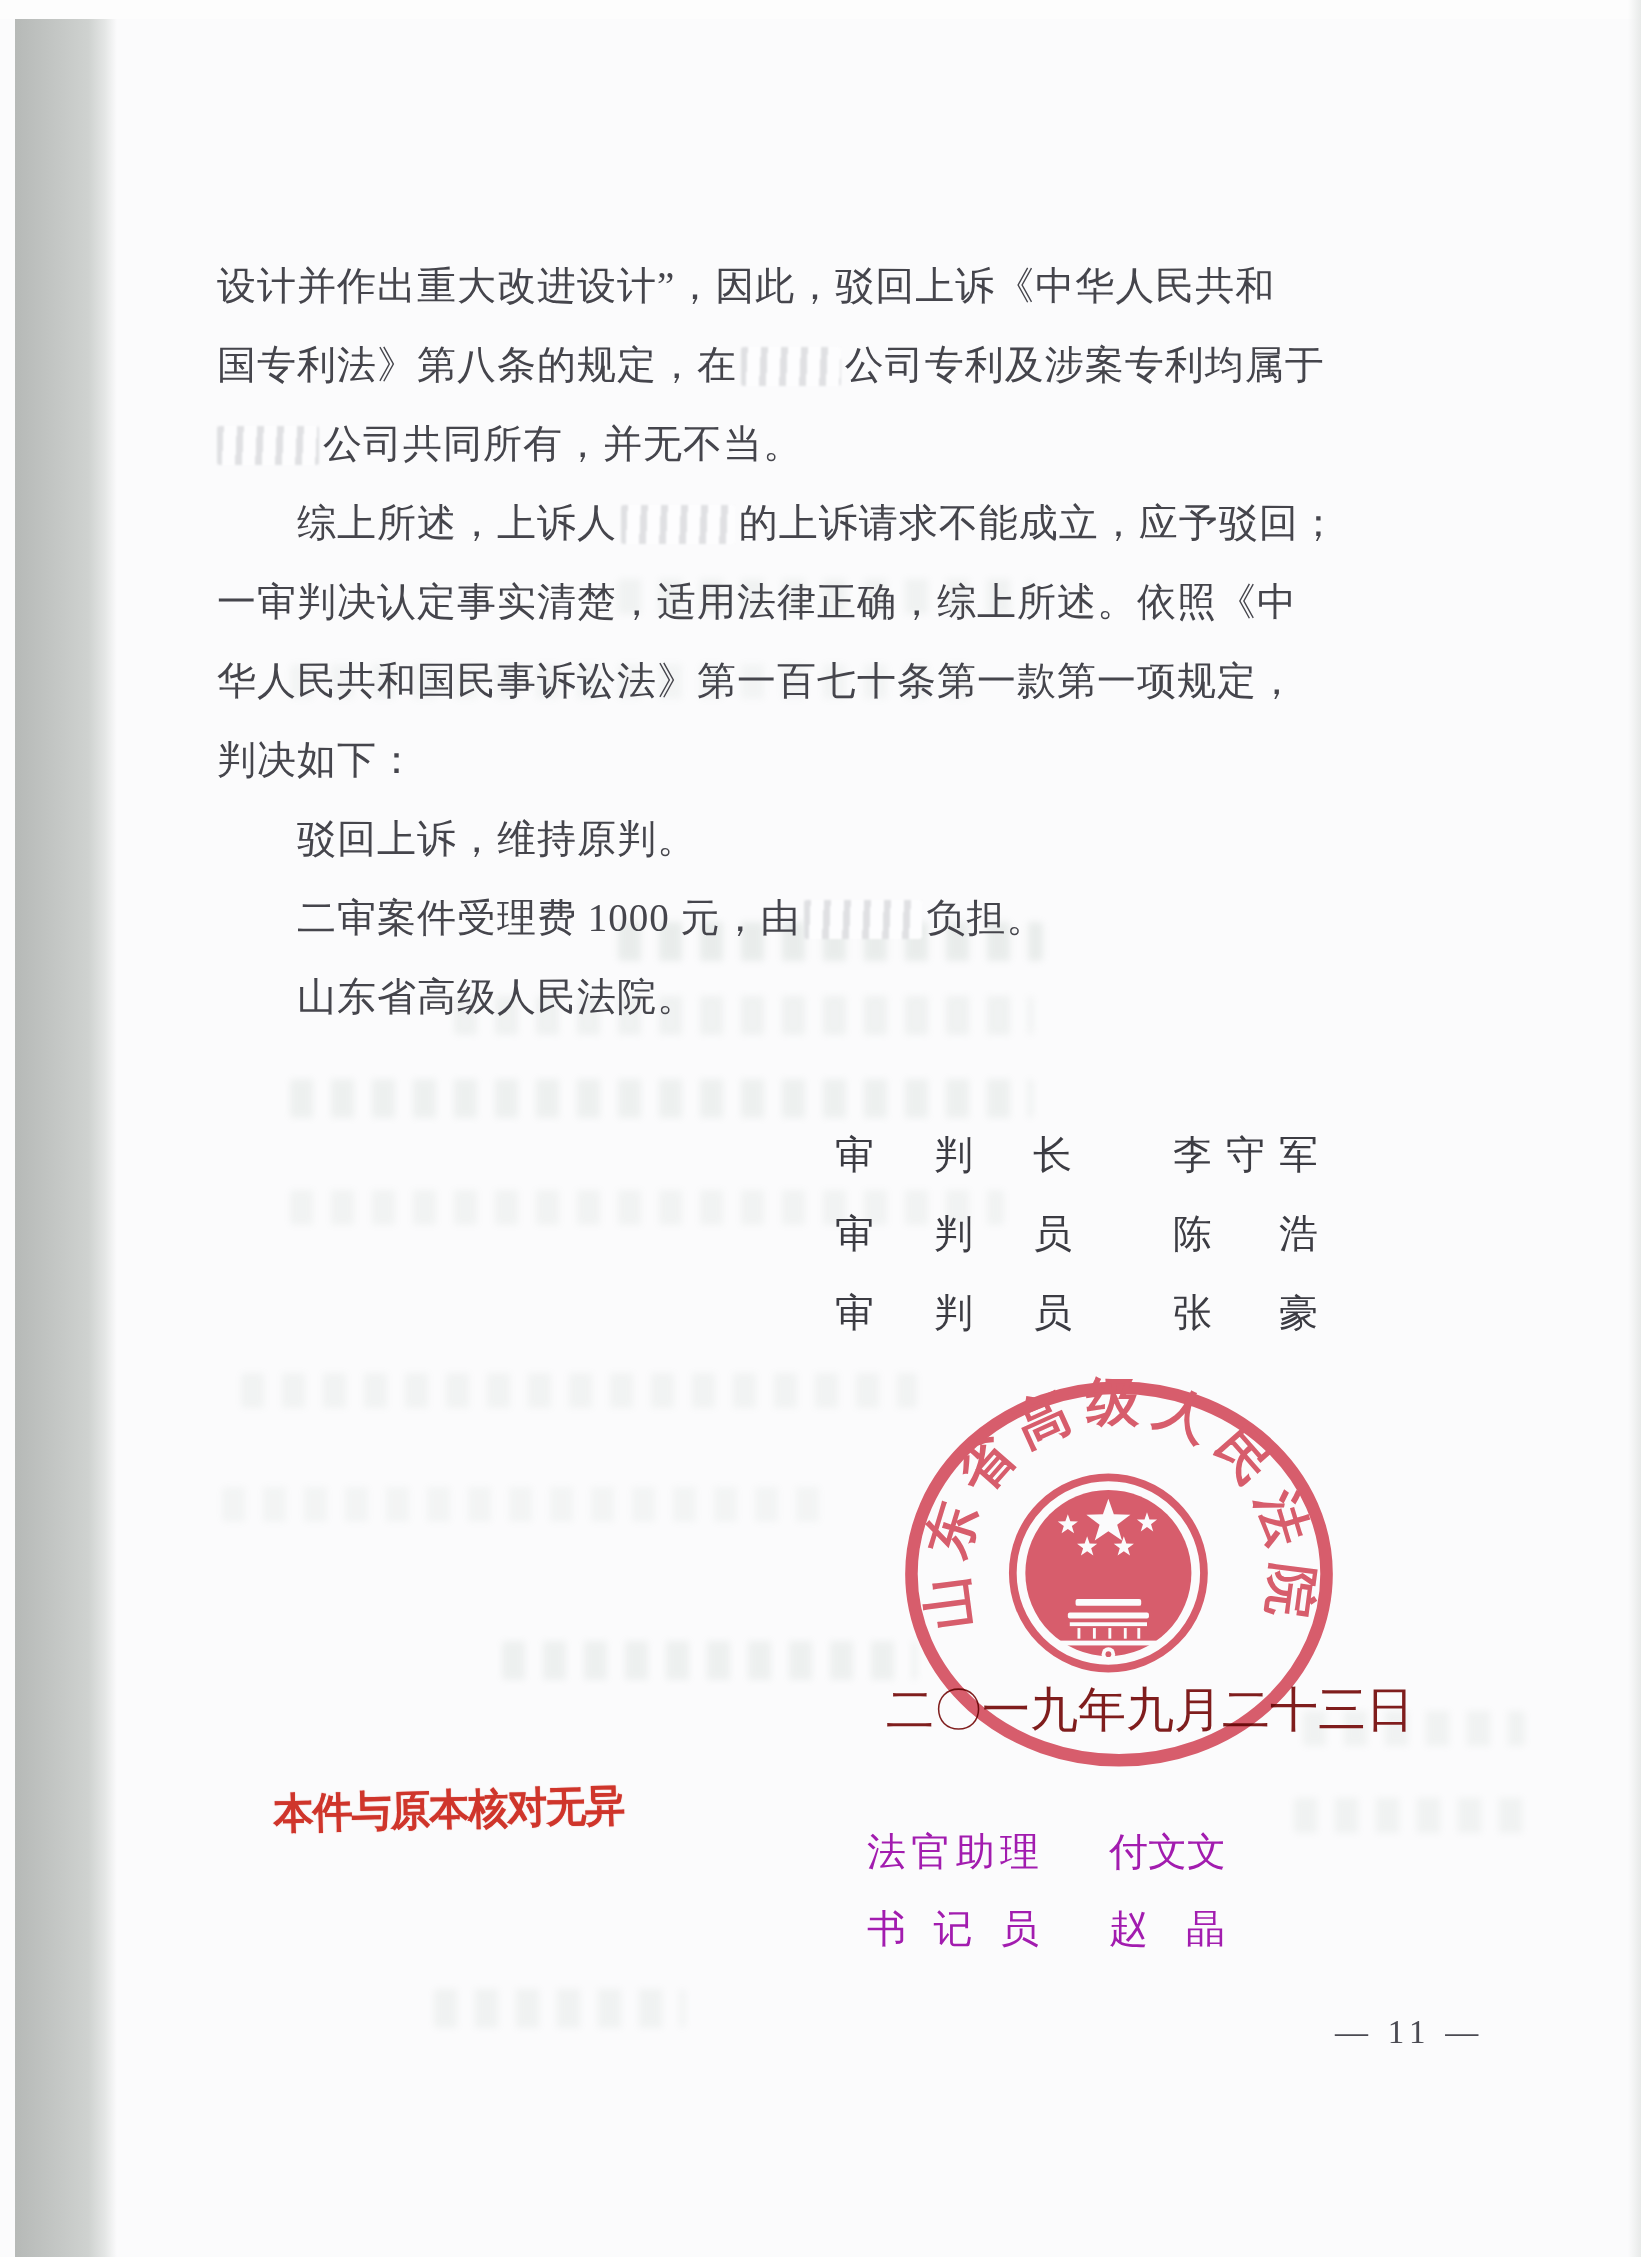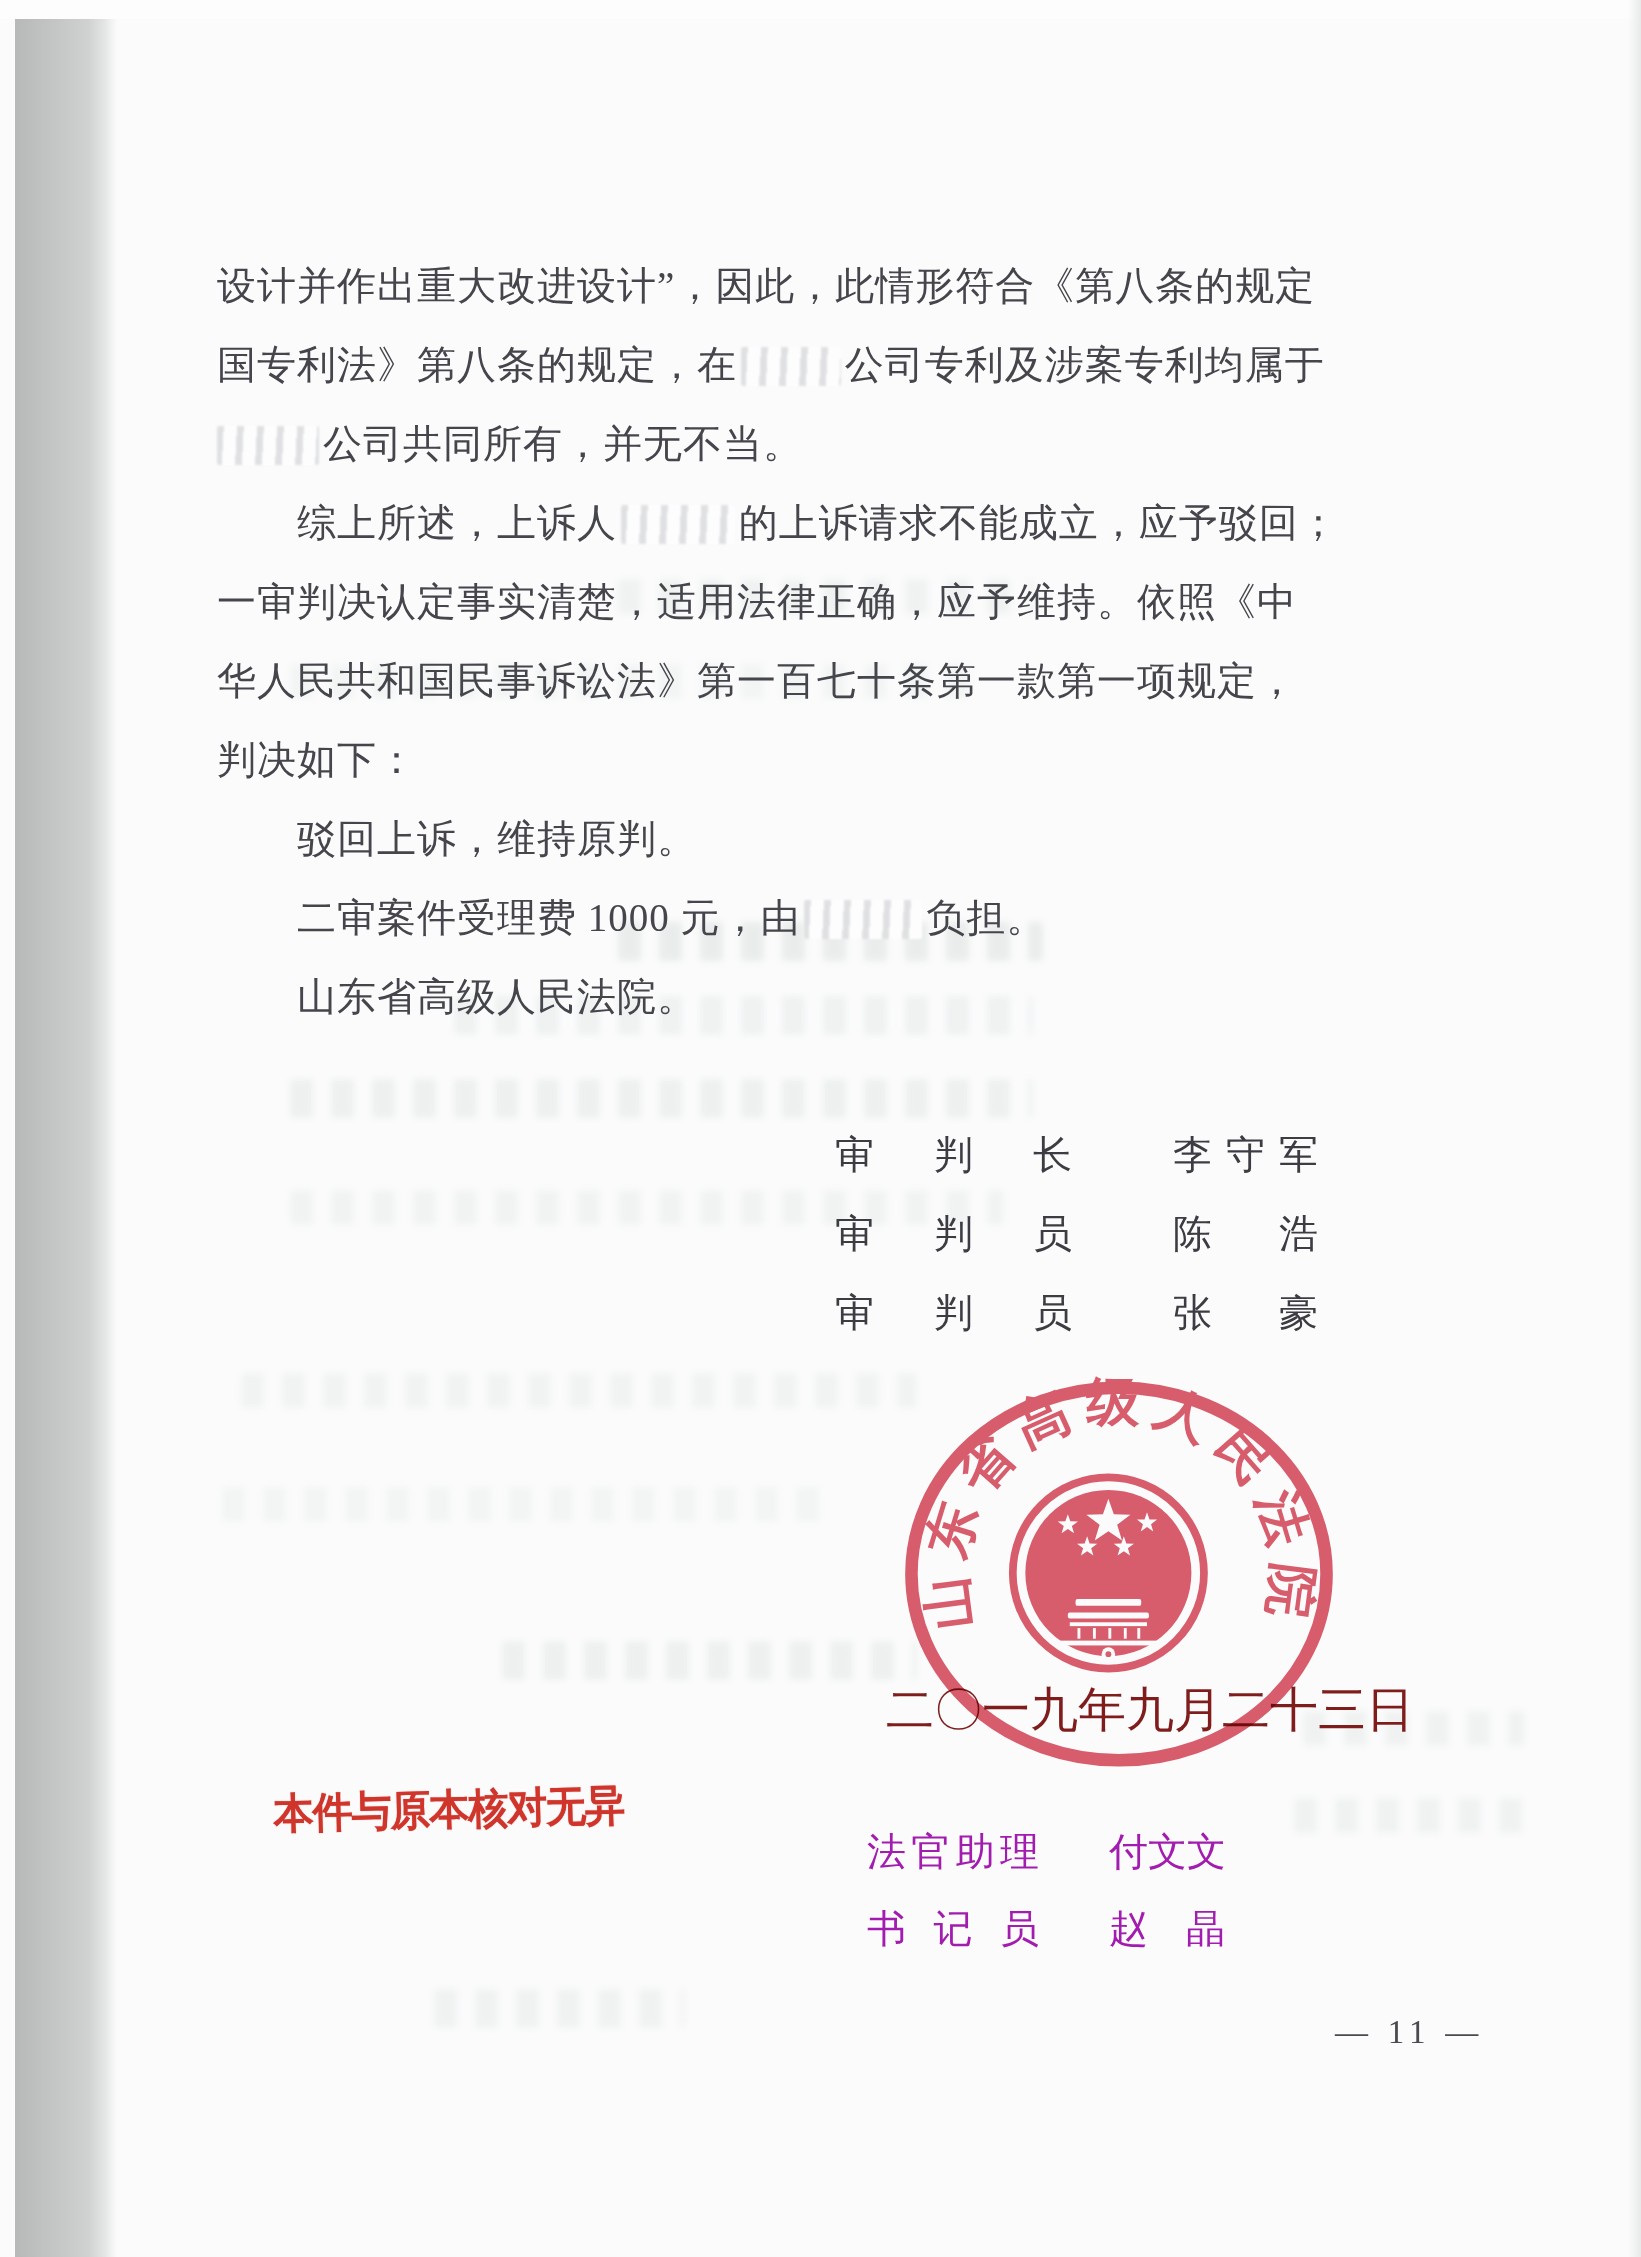--- a/index.html
+++ b/index.html
@@ -99,25 +99,25 @@
   <div class="ghost" style="left:290px;top:1079px;width:743px;height:39px;opacity:.15;"></div>
   <div class="ghost" style="left:290px;top:1190px;width:714px;opacity:.11;"></div>
   <div class="ghost" style="left:241px;top:1373px;width:676px;opacity:.11;"></div>
   <div class="ghost" style="left:222px;top:1487px;width:599px;opacity:.09;"></div>
   <div class="ghost" style="left:502px;top:1641px;width:415px;height:39px;opacity:.15;"></div>
   <div class="ghost" style="left:1303px;top:1711px;width:222px;opacity:.12;"></div>
   <div class="ghost" style="left:1294px;top:1798px;width:241px;opacity:.12;"></div>
   <div class="ghost" style="left:434px;top:1989px;width:251px;height:39px;opacity:.12;"></div>
 
   <div class="doc-body">
-    <div class="bline"><span class="ul-red">设计并作出重大改进设计”，</span><span>因此，此情形符合《第八条的规定</span></div>
+    <div class="bline"><span class="ul-red">设计并作出重大改进设计”，</span><span>因此，驳回上诉《中华人民共和</span></div>
     <div class="bline"><span>国专利法》第八条的规定，在</span><span class="redact" style="width:100px;"></span><span>公司专利及涉案专利均属于</span></div>
     <div class="bline"><span class="redact" style="width:102px;margin-left:0;"></span><span>公司共同所有，并无不当。</span></div>
     <div class="bline"><span>　　综上所述，上诉人</span><span class="redact" style="width:114px;"></span><span>的上诉请求不能成立，应予驳回；</span></div>
-    <div class="bline"><span>一审判决认定事实清楚，适用法律正确，应予维持。依照《中</span></div>
+    <div class="bline"><span>一审判决认定事实清楚，适用法律正确，综上所述。依照《中</span></div>
     <div class="bline"><span>华人民共和国民事诉讼法》第一百七十条第一款第一项规定，</span></div>
     <div class="bline"><span>判决如下：</span></div>
     <div class="bline"><span>　　驳回上诉，维持原判。</span></div>
     <div class="bline"><span>　　二审案件受理费 1000 元，由</span><span class="redact" style="width:118px;"></span><span>负担。</span></div>
     <div class="bline"><span>　　山东省高级人民法院。</span></div>
   </div>
 
   <div class="judges">
     <div class="jrow">
       <span class="jtitle">审判长</span><span class="jname">李守军</span>

